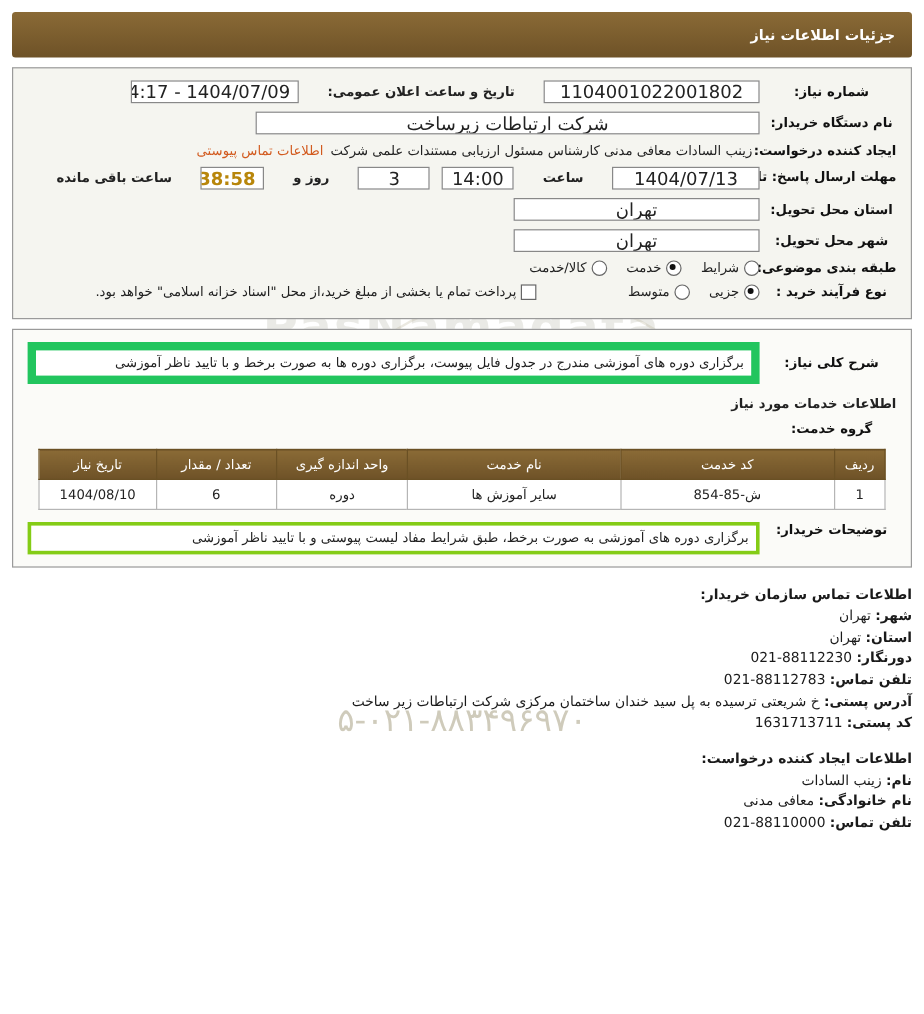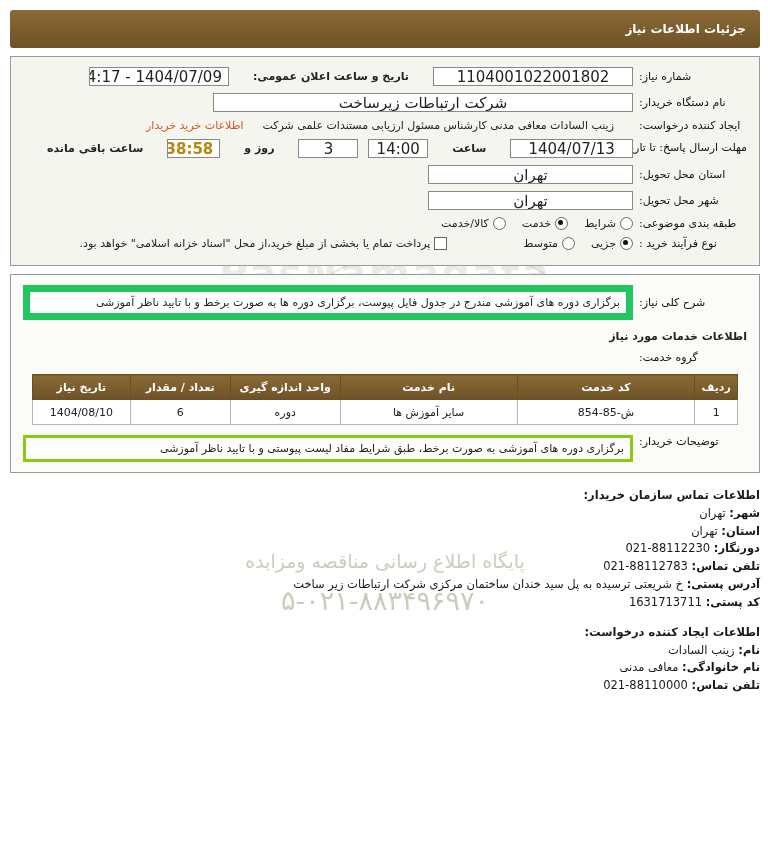--- a/index.html
+++ b/index.html
@@ -121,24 +121,24 @@
   .rows {
     padding: 10px 12px 8px 12px;
   }
   .row {
     display: flex;
     align-items: center;
     margin-bottom: 7px;
     justify-content: flex-start;
   }
   .lbl {
-    font-weight: normal;
+    font-weight: bold;
     font-size: 11px;
     color: #111;
-    text-align: left;
+    text-align: center;
     padding-left: 6px;
     white-space: nowrap;
   }
   .lbl.w1 { width: 108px; }
   .lbl.w2 { width: 108px; }
   .inp {
     border: 1px solid #888;
     background: #fff;
     height: 19px;
     line-height: 19px;
@@ -156,21 +156,21 @@
     padding: 0 24px;
     white-space: nowrap;
   }
   .link {
     color: #d25a1e;
     font-size: 11px;
     text-decoration: none;
   }
   .free {
     font-size: 11px;
-    padding: 0 19px;
+    padding: 0 6px;
     white-space: nowrap;
   }
 
   
   .radio {
     width: 11px; height: 11px;
     border: 1px solid #666;
     border-radius: 50%;
     display: inline-block;
     background: #fff;
@@ -240,21 +240,21 @@
     margin: 0 auto 10px auto;
     font-size: 11px;
     background: #fff;
   }
   table.svc th {
     background: #7a5c2e;
     background: linear-gradient(#8a6a36, #6e5227);
     color: #fff;
     border: 1px solid #6a5024;
     height: 22px;
-    font-weight: bold;
+    font-weight: normal;
     font-size: 11px;
   }
   table.svc td {
     border: 1px solid #b5b5b5;
     height: 22px;
     text-align: center;
     background: #fff;
     color: #222;
   }
 
@@ -291,42 +291,41 @@
 
   <div class="header">
     <span class="title">جزئیات اطلاعات نیاز</span>
   </div>
 
   <div class="wm-circles"></div>
   <div class="wm-circles2"></div>
   <div class="watermark">
     <div class="wm-line1">PasNamadata</div>
   </div>
-  <div class="wm2">پایگاه اطلاع رسانی مناقصه ومزایده</div>
   <div class="wm3">۵-۰۲۱-۸۸۳۴۹۶۹۷۰</div>
 
   <div class="panel">
     <div class="rows">
 
       <div class="row">
         <span class="lbl w1">شماره نیاز:</span>
-        <span class="inp" style="width:200px">1104001022001802</span>
+        <span class="inp" style="width:180px">1104001022001802</span>
         <span class="mid-lbl">تاریخ و ساعت اعلان عمومی:</span>
         <span class="inp" style="width:140px">1404/07/09 - 14:17</span>
       </div>
 
       <div class="row">
         <span class="lbl w1">نام دستگاه خریدار:</span>
         <span class="inp" style="width:420px">شرکت ارتباطات زیرساخت</span>
       </div>
 
       <div class="row">
         <span class="lbl w1">ایجاد کننده درخواست:</span>
         <span class="free">زینب السادات معافی مدنی کارشناس مسئول ارزیابی مستندات علمی شرکت</span>
-        <a class="link" href="#">اطلاعات خرید خریدار</a>
+        <a class="link" href="#">اطلاعات تماس پیوستی</a>
       </div>
 
       <div class="row">
         <span class="lbl w1" style="line-height:1.3">مهلت ارسال پاسخ: تا تاریخ:</span>
         <span class="inp" style="width:170px">1404/07/13</span>
         <span class="mid-lbl">ساعت</span>
         <span class="inp" style="width:80px">14:00</span>
         <span style="width:14px"></span>
         <span class="inp" style="width:80px">3</span>
         <span class="mid-lbl">روز و</span>

